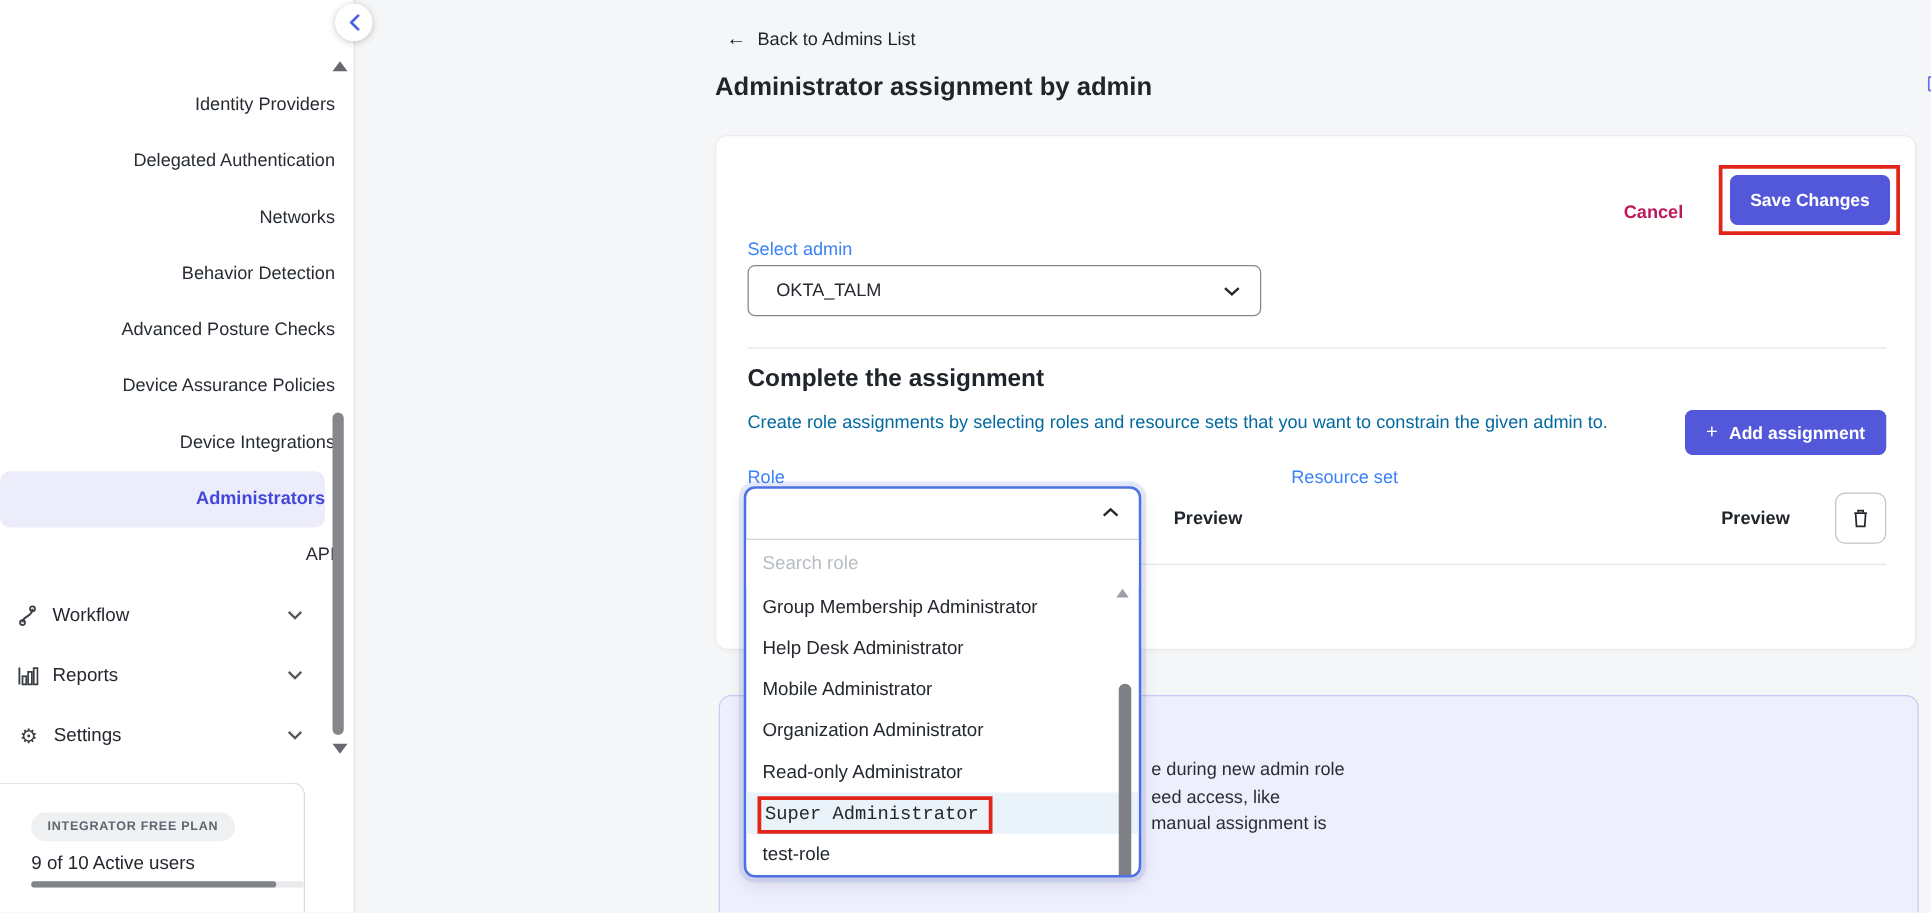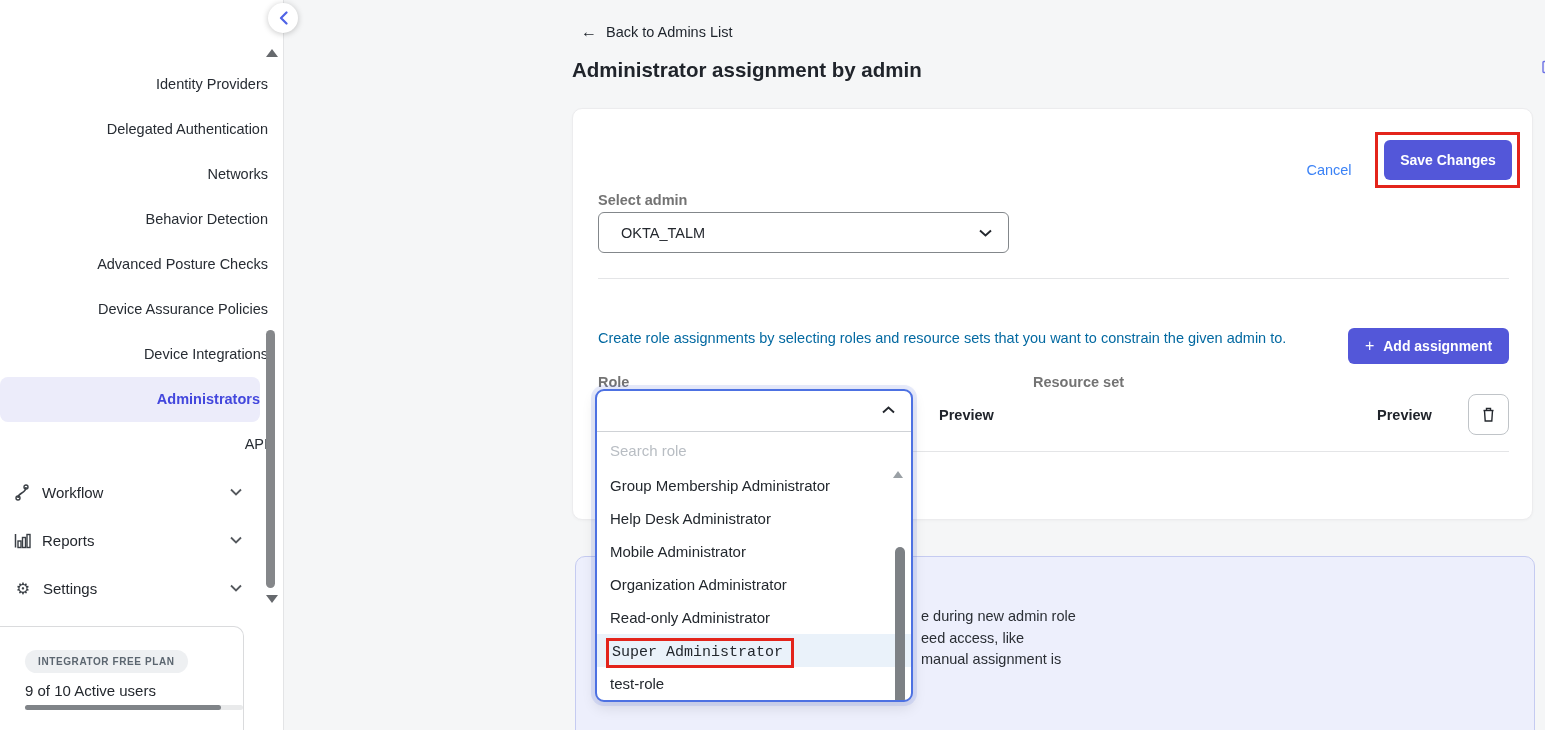--- a/index.html
+++ b/index.html
@@ -43,27 +43,27 @@
   
   #back-link { position:absolute; left:581px; top:23px; display:flex; gap:9px; align-items:center;
     font-size:14.5px; font-weight:500; color:#1d232b; cursor:pointer; }
   #page-title { position:absolute; left:572px; top:58px; font-size:20.5px; font-weight:700; color:#20242b; }
   #help-link { position:absolute; left:1542px; top:59px; display:flex; gap:6px; align-items:center;
     color:#6b70e4; font-size:13px; cursor:pointer; }
   
   #card { position:absolute; left:572px; top:108px; width:961px; height:412px; background:#fff;
     border:1px solid #ececee; border-radius:10px; box-shadow:0 1px 3px rgba(0,0,0,.03); }
   #cancel-btn { position:absolute; left:726px; top:41px; width:60px; height:40px; line-height:40px;
-    font-size:14.5px; font-weight:400; color:#3b82f6; text-align:center; cursor:pointer; }
+    font-size:14.5px; font-weight:700; color:#be185d; cursor:pointer; }
   #save-annotation { position:absolute; left:802px; top:23px; width:145px; height:56px;
     border:3px solid #e3241b; z-index:10; }
   #save-btn { position:absolute; left:811px; top:31px; width:128px; height:40px;
     background:#5357d9; border:none; border-radius:6px; color:#fff; font-size:14px; font-weight:700;
     font-family:"Liberation Sans",sans-serif; cursor:pointer; }
-  .field-label { position:absolute; font-size:14.5px; font-weight:700; color:#737373; }
+  .field-label { position:absolute; font-size:14.5px; font-weight:400; color:#3b82f6; }
   .select-box { position:absolute; height:41px; background:#fff; border:1px solid #83878b;
     border-radius:6px; display:flex; align-items:center; padding:0 16px 0 22px; font-size:14.5px;
     color:#24282e; cursor:pointer; }
   .select-box .chev { margin-left:auto; }
   .placeholder { color:#9ca1a7; }
   .divider { position:absolute; left:25px; width:911px; height:1px; background:#e4e5e7; }
   #section-title { position:absolute; left:25px; top:183px; font-size:19.5px; font-weight:700; color:#20242b; }
   #section-desc { position:absolute; left:25px; top:221px; font-size:14.5px; color:#0369a1; }
   #add-btn { position:absolute; left:775px; top:219px; width:161px; height:36px;
     background:#5357d9; border:none; border-radius:6px; color:#fff; font-size:14px; font-weight:700;
@@ -202,20 +202,21 @@
       <span>OKTA_TALM</span>
       <span class="chev">
         <svg width="13" height="8" viewBox="0 0 13 8">
             <polyline points="1,1.5 6.5,6.5 12,1.5" fill="none" stroke="#24282e" stroke-width="1.9"></polyline>
           </svg>
       </span>
     </div>
 
     <div class="divider" style="top:169px;"></div>
 
+    <div id="section-title">Complete the assignment</div>
     <div id="section-desc">Create role assignments by selecting roles and resource sets that you want to constrain the given admin to.</div>
     <button id="add-btn">
       <span style="font-size:16px; font-weight:400;">+</span>
       <span>Add assignment</span>
     </button>
 
     <div class="field-label" style="left:25px; top:265px;">Role</div>
     <div class="preview-label" style="left:366px; top:298px;">Preview</div>
 
     <div class="field-label" style="left:460px; top:265px;">Resource set</div>

